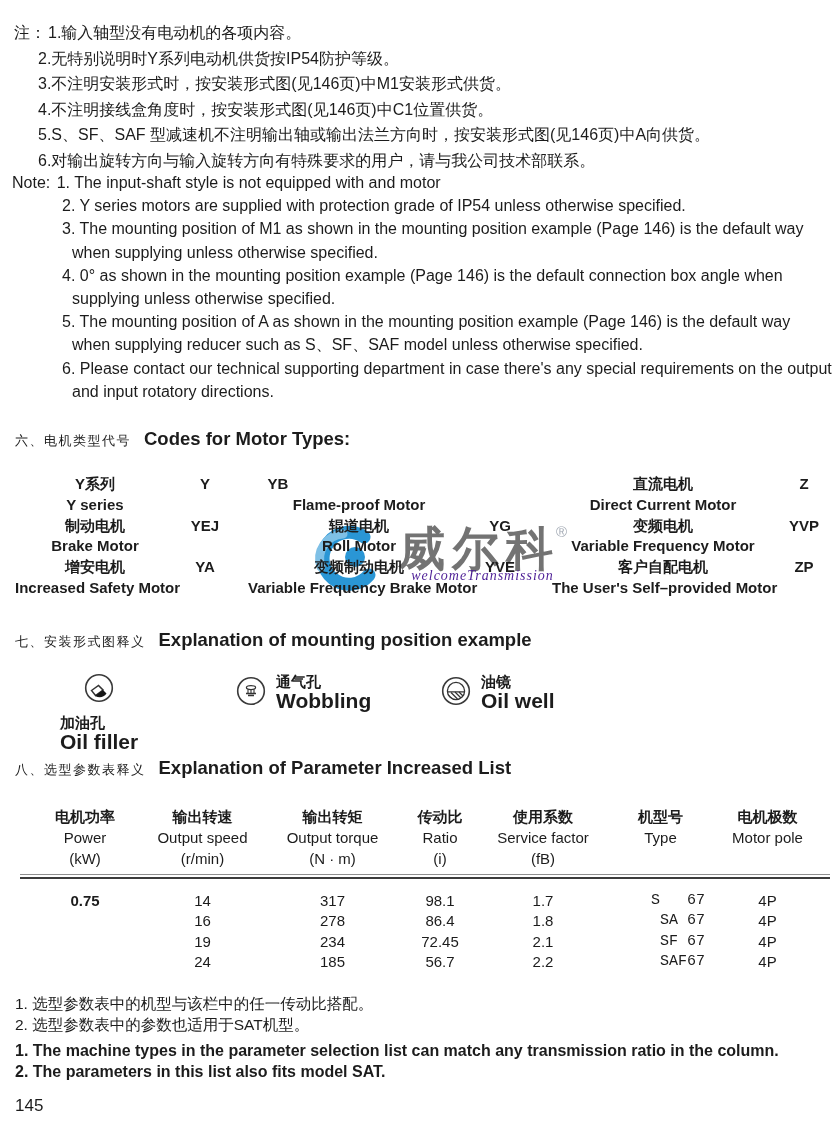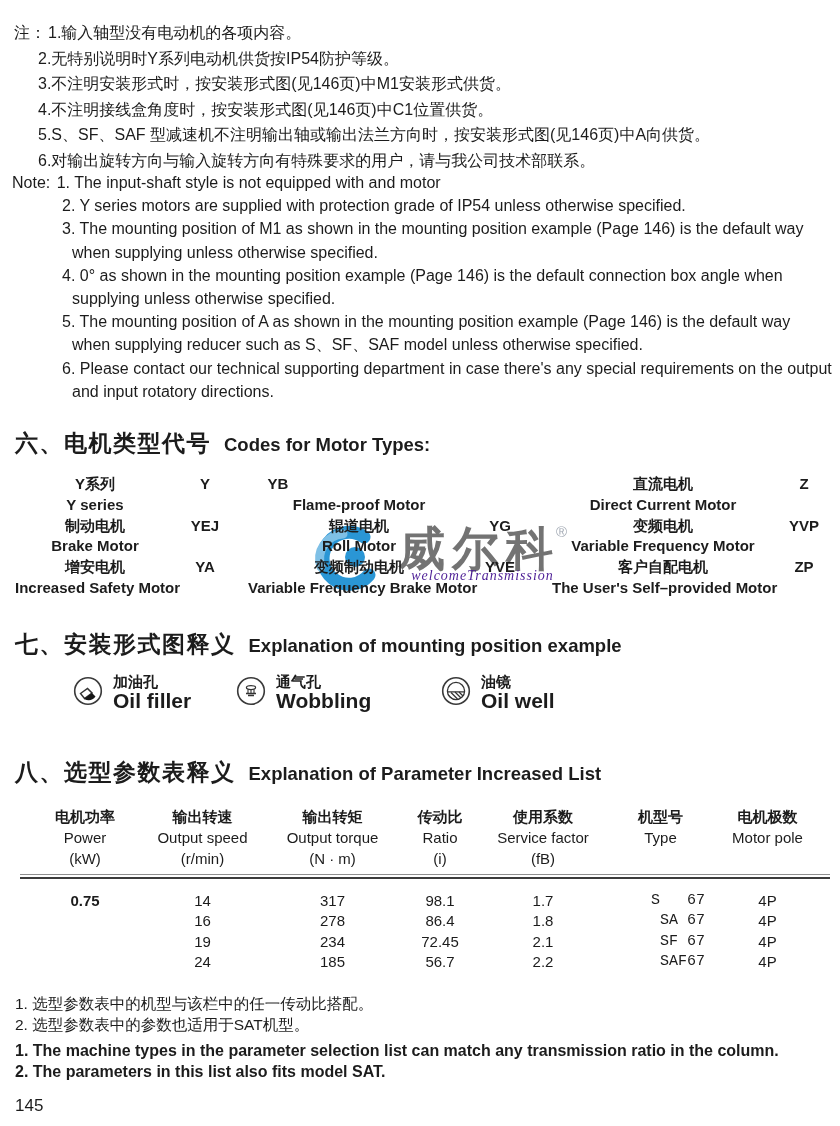--- a/index.html
+++ b/index.html
@@ -20,21 +20,21 @@
   
   .notes-cn{left:14px;top:20px;font-size:16px;line-height:25.6px;white-space:nowrap;}
   .notes-cn .ind-cn{padding-left:24px;}
   .nlabel{margin-right:2px;}
   .notes-en{left:12px;top:171px;font-size:16px;line-height:23.2px;white-space:nowrap;}
   .ind0{padding-left:0;}
   .ind1{padding-left:50px;}
   .ind2{padding-left:60px;}
   
   .sec-title{left:15px;display:flex;align-items:baseline;gap:13px;white-space:nowrap;}
-  .t-cn{font-size:23px;font-weight:bold;letter-spacing:1.5px;}
+  .t-cn{font-size:13px;font-weight:normal;letter-spacing:1.5px;}
   .t-en{font-size:18.5px;font-weight:bold;}
   
   .motor-grid{top:474px;left:0;width:840px;height:126px;font-weight:bold;font-size:15px;line-height:20.8px;}
   .mcol{position:absolute;top:0;}
   .mcol0{left:15px;width:220px;}
   .mcol1{left:248px;width:282px;}
   .mcol2{left:552px;width:282px;}
   .mrow{display:flex;}
   .mname{flex:1;display:flex;justify-content:center;white-space:nowrap;}
   .mcode{width:60px;text-align:center;}
@@ -194,21 +194,21 @@
         </div>
       </div>
     </div>
 
   <div class="layer sec-title" style="top:629px">
     <span class="t-cn">七、安装形式图释义</span>
     <span class="t-en">Explanation of mounting position example</span>
   </div>
 
   <div class="layer mount-row" id="mountRow">
-      <div class="mount-item" style="left: 72px;">
+      <div class="mount-item" style="left: 60px; flex-direction: column;">
         <span class="micon">
           <svg width="32" height="32" viewBox="0 0 32 32">
             <circle cx="16" cy="16" r="13.3" fill="none" stroke="#3a3a3a" stroke-width="1.6"></circle>
             <path d="M8.5,18.5 L15.5,13.5 L20,18 L12.5,23.5 Z" fill="#fff" stroke="#333" stroke-width="1.5"></path>
             <path d="M12.5,23.5 L20,18 L23.5,21.5 Q19,27.5 12,24 Z" fill="#161616"></path>
           </svg>
         </span>
         <div class="mlbl">
           <div class="lcn">加油孔</div>
           <div class="len">Oil filler</div>

